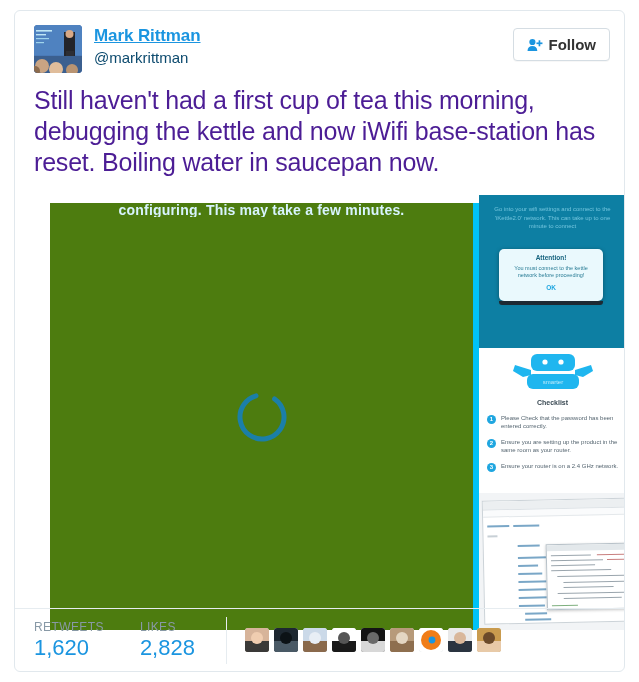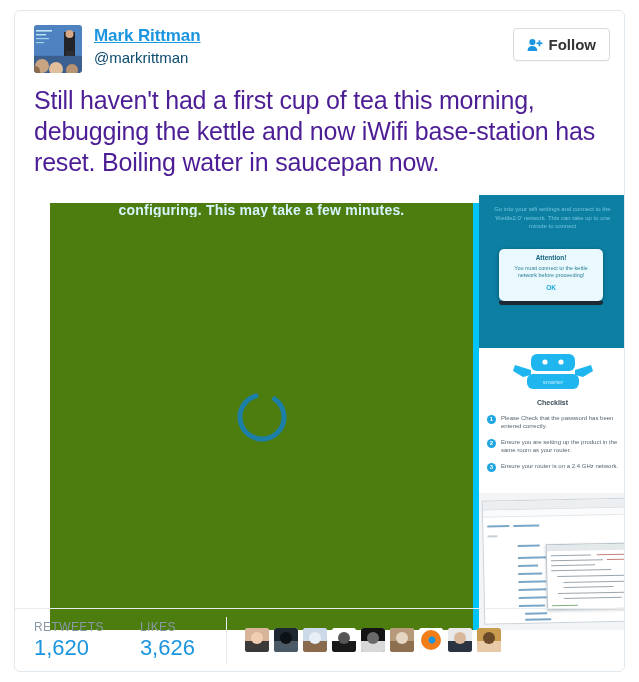--- a/index.html
+++ b/index.html
@@ -510,21 +510,21 @@
 
   <div class="stats-row">
 
     <div class="stat-group">
       <div class="stat">
         <span class="stat-label">RETWEETS</span>
         <span class="stat-value">1,620</span>
       </div>
       <div class="stat">
         <span class="stat-label">LIKES</span>
-        <span class="stat-value">3,626</span>
+        <span class="stat-value">2,828</span>
       </div>
     </div>
 
     <div class="stats-divider"></div>
 
     <div class="faces" id="faces">
         <div class="face">
           <svg width="24" height="24" viewBox="0 0 24 24">
             <rect width="24" height="24" fill="#d7b49a"></rect>
             <rect x="0" y="13" width="24" height="11" fill="#3b3a38"></rect>

